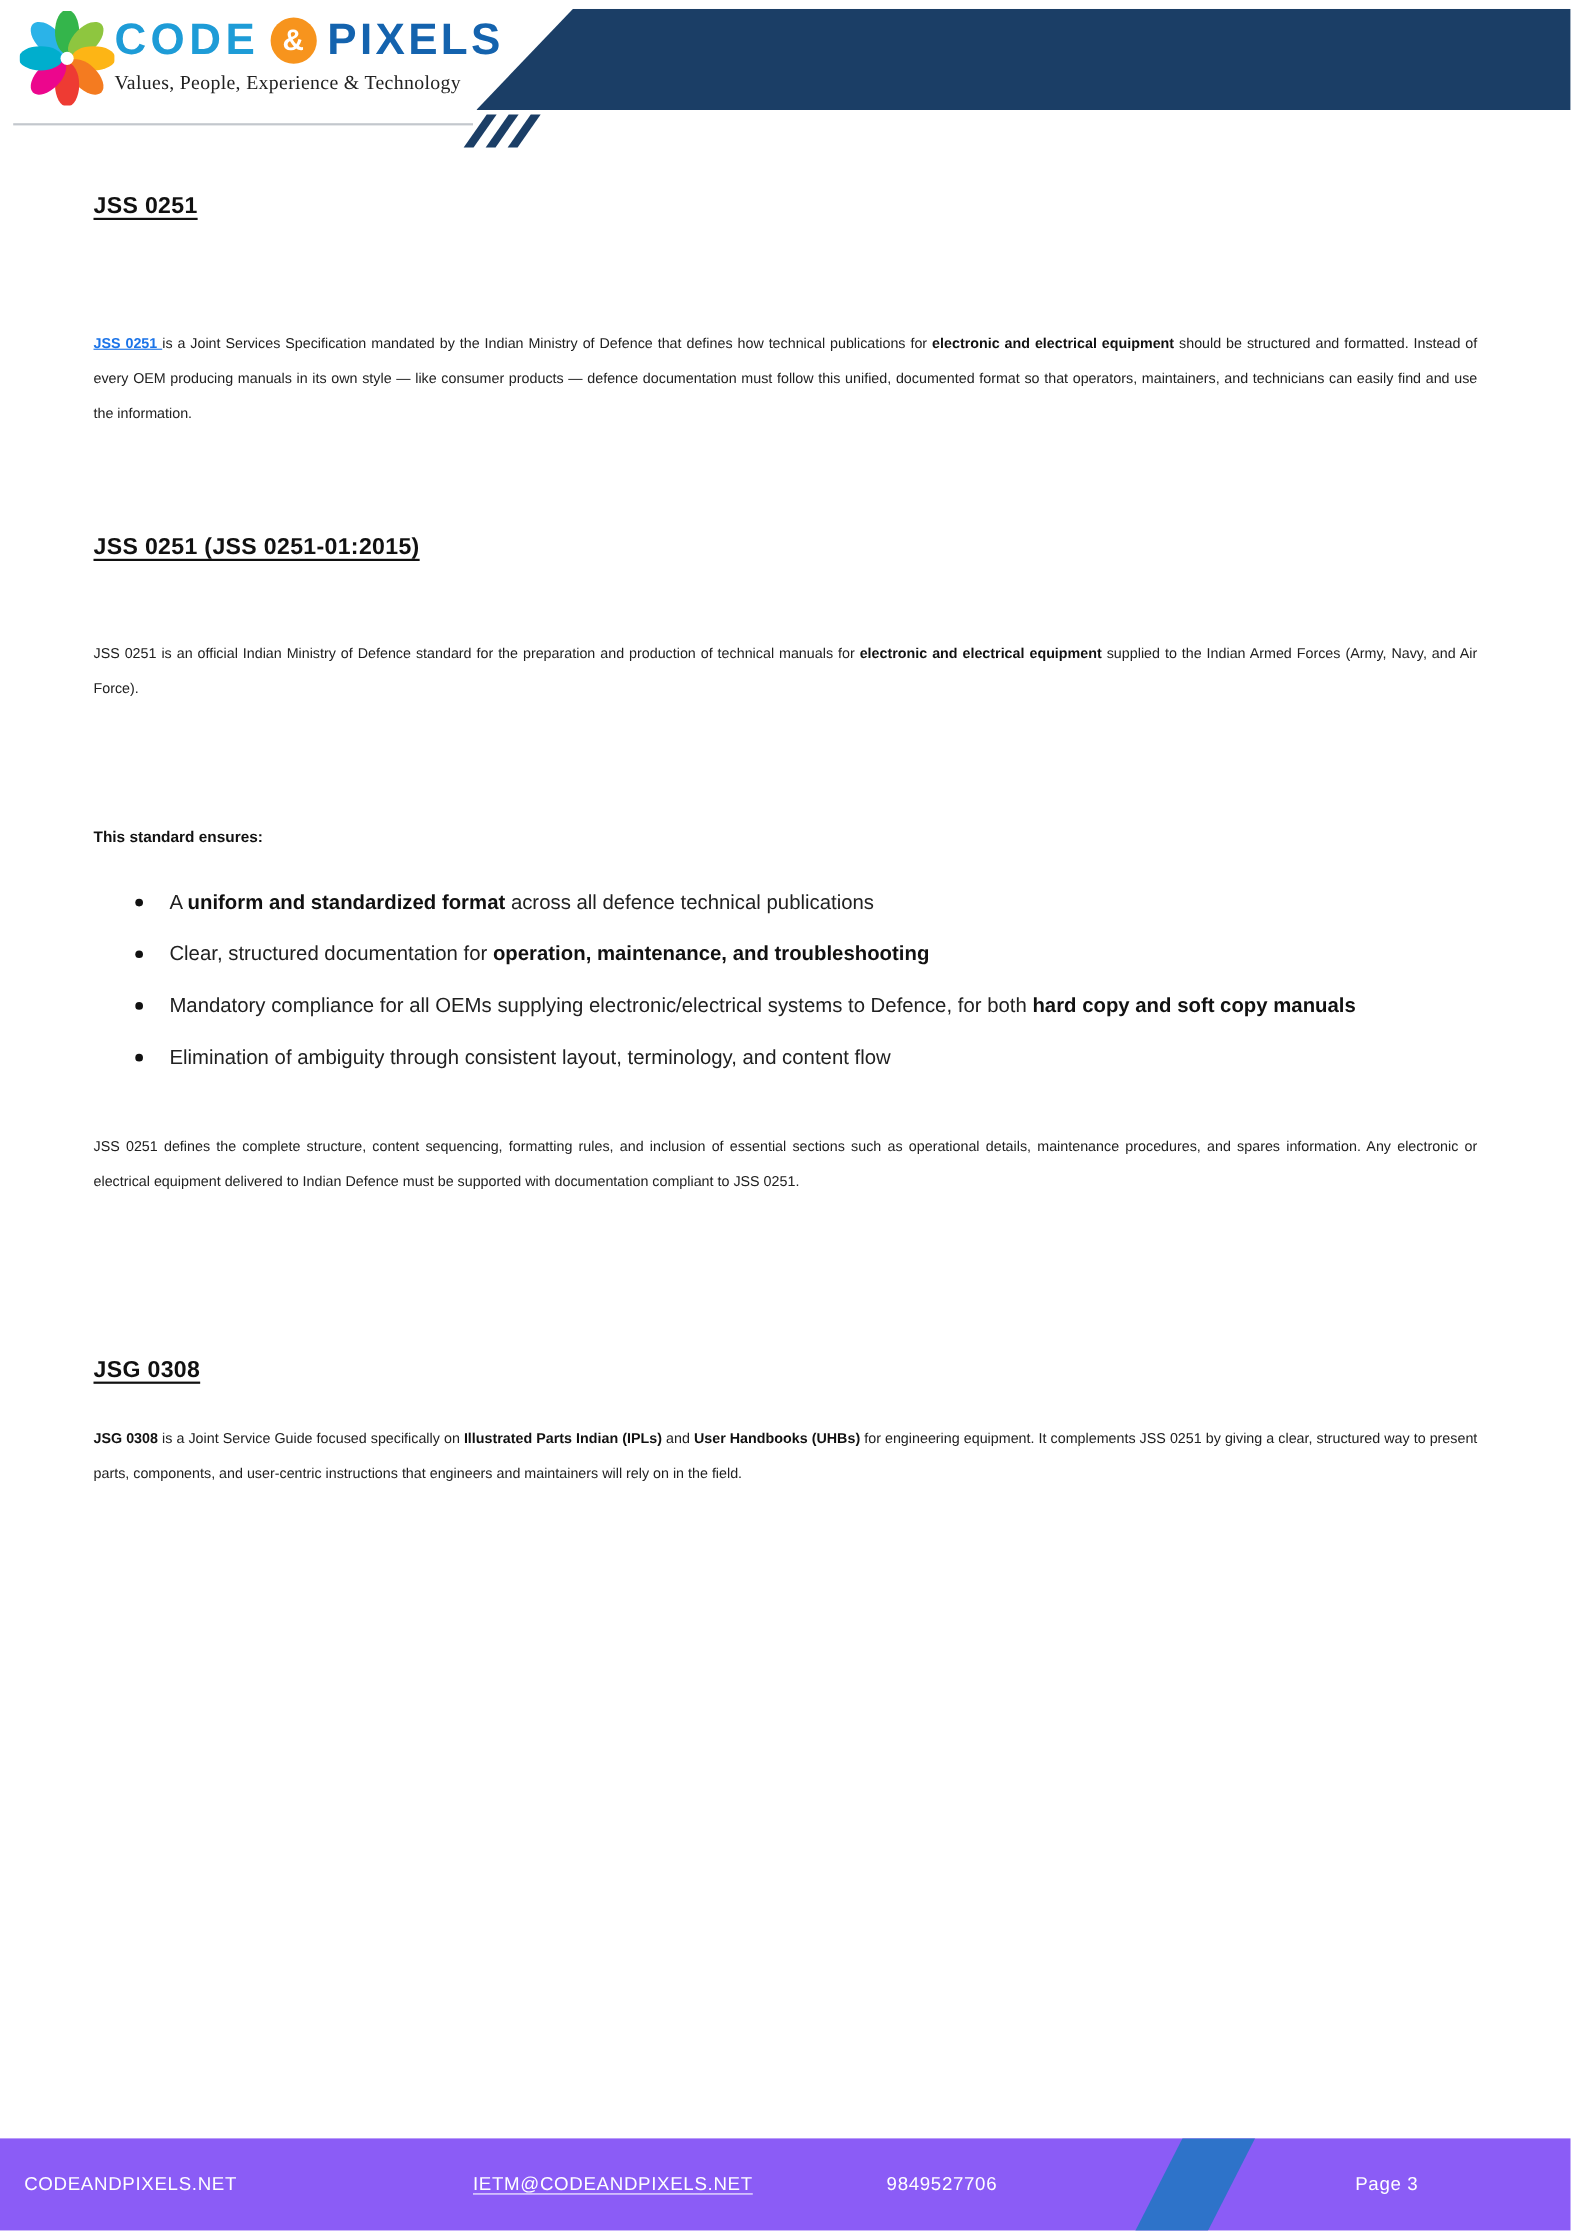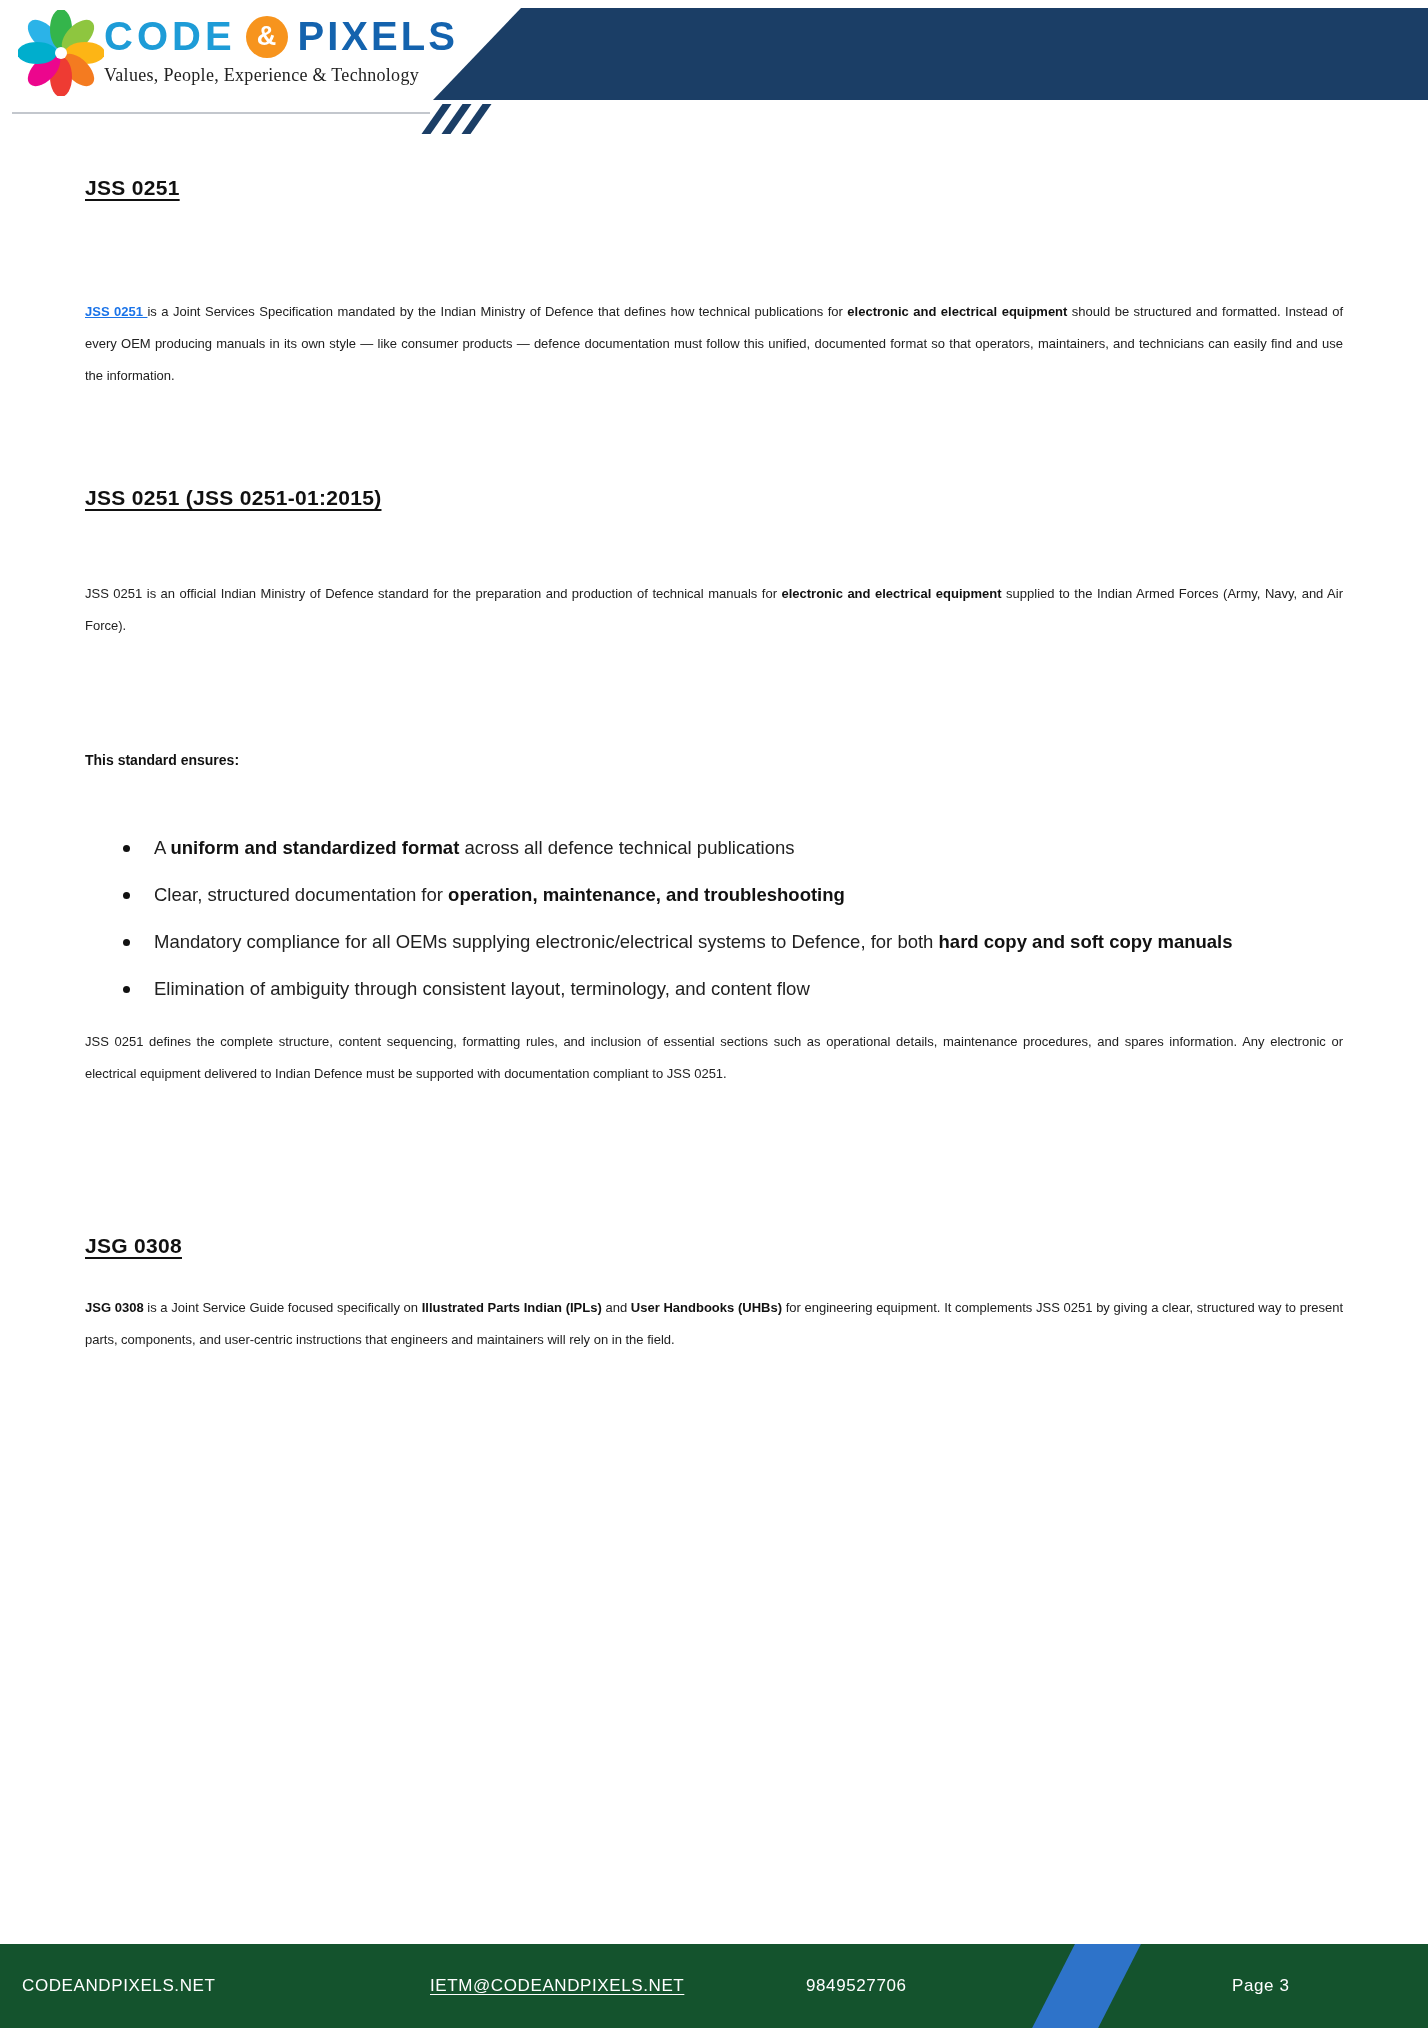--- a/index.html
+++ b/index.html
@@ -44,29 +44,29 @@
   .bullets { list-style:none; margin:0; padding:0; }
   .bullets li { display:flex; margin-bottom:15px; font-size:18.5px; line-height:32px; }
   .bullets .dot { flex:none; width:7px; height:7px; border-radius:50%; background:#111111; margin:13px 24px 0 38px; }
   .bullets b { font-weight:700; color:#111111; }
 
   .h1-block { top:176px; }
   .p1-block { top:296px; }
   .h2-block { top:486px; }
   .p2-block { top:578px; }
   .ensures-block { top:752px; }
-  .bullets-block { top:832px; }
+  .bullets-block { top:804px; }
   .p3-block { top:1026px; }
   .h3-block { top:1234px; }
   .p4-block { top:1292px; }
 
   
   .footer {
     position:absolute; left:0; bottom:0; width:1428px; height:84px;
-    background:#14532d; overflow:hidden; color:#ffffff;
+    background:#8b5cf6; overflow:hidden; color:#ffffff;
   }
   .footer-accent {
     position:absolute; top:-10px; left:1052px; width:66px; height:110px;
     background:#2e73c9; transform:skewX(-27deg);
   }
   .footer-text { position:absolute; top:50%; transform:translateY(-50%); font-size:17px; letter-spacing:0.6px; white-space:nowrap; }
   .ft-site  { left:22px; }
   .ft-email { left:430px; text-decoration:underline; text-underline-offset:3px; cursor:pointer; }
   .ft-phone { left:806px; }
   .ft-page  { left:1232px; }

